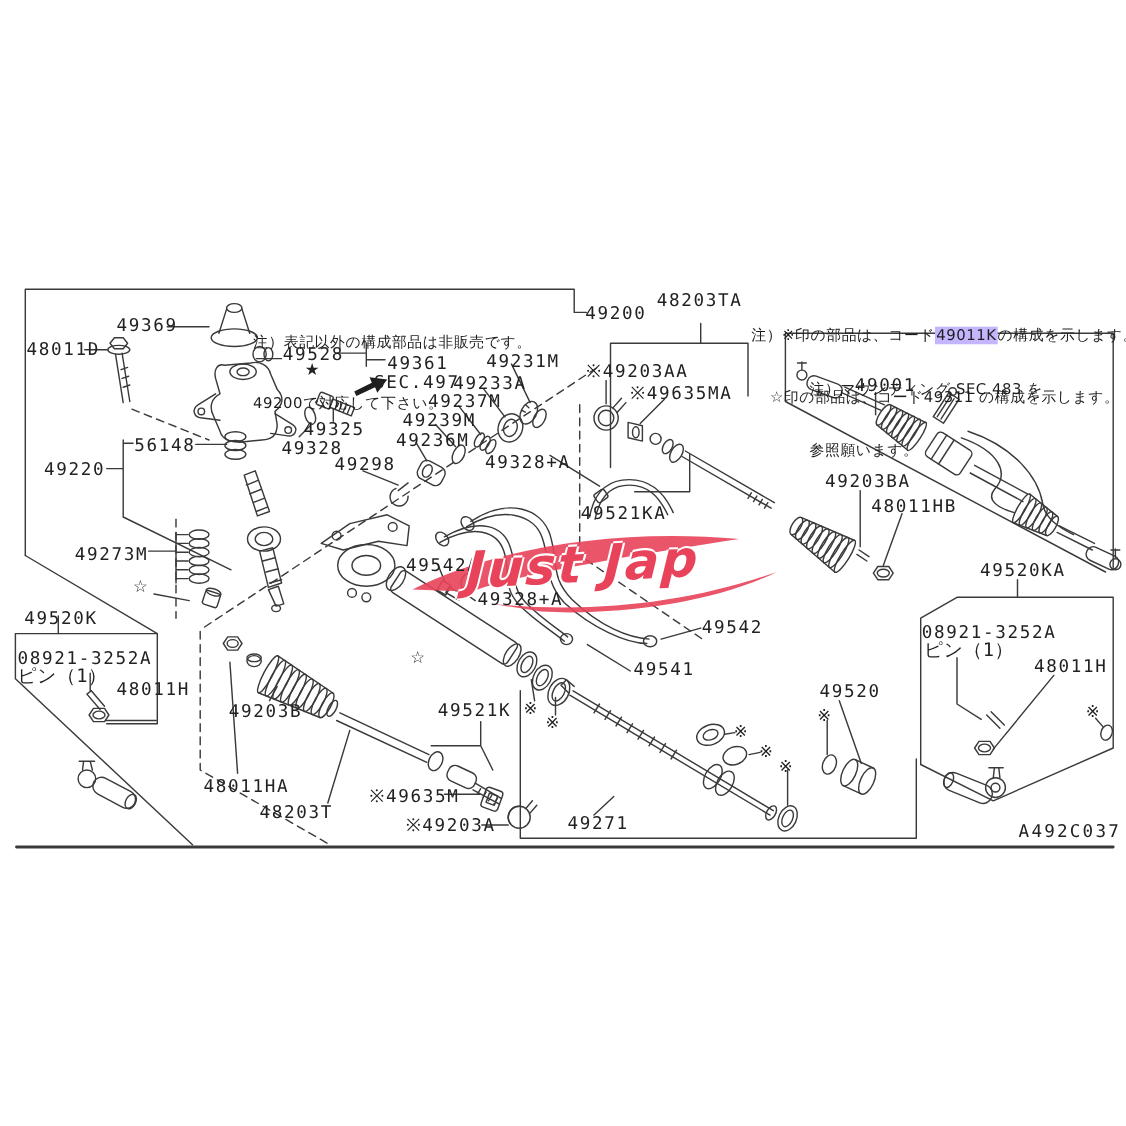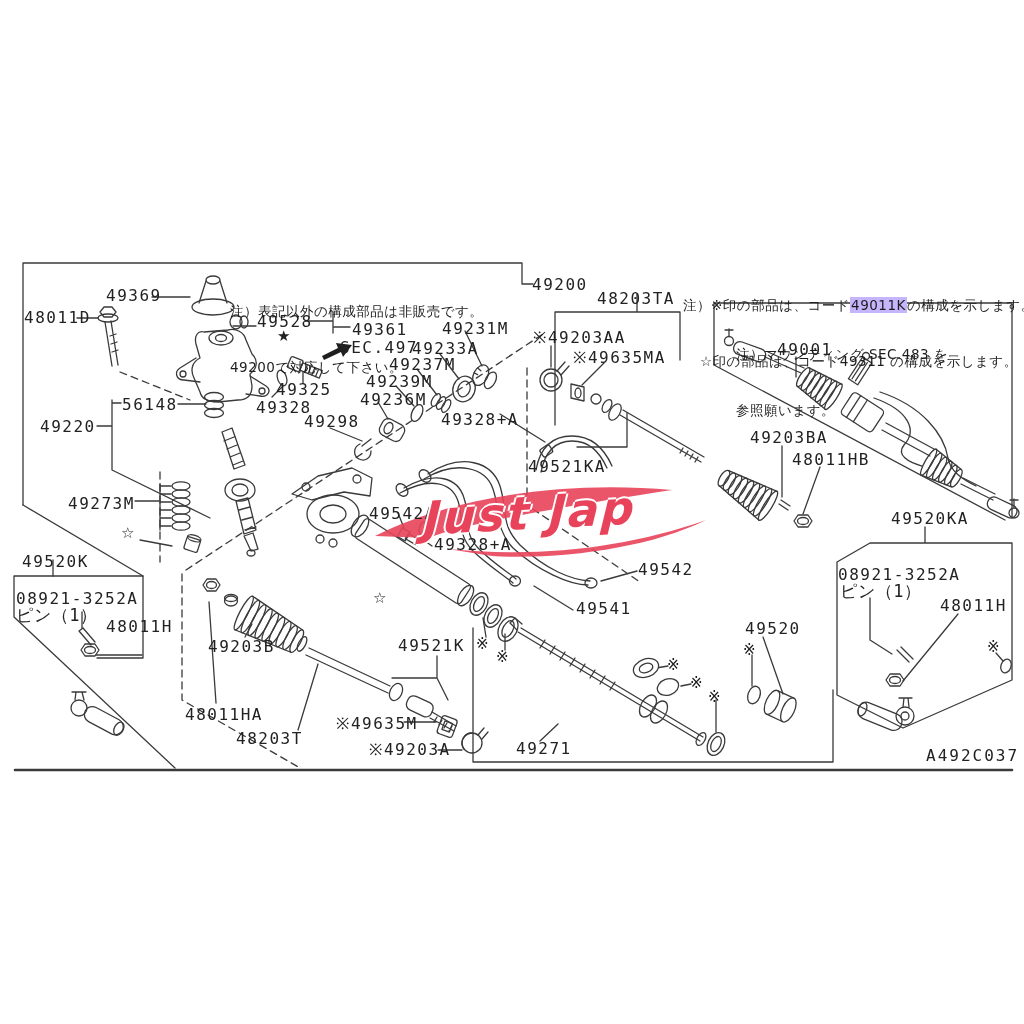--- a/index.html
+++ b/index.html
@@ -397,21 +397,21 @@
 <div class="lbl" style="left:336px;top:716px">※49635M</div>
 <div class="lbl" style="left:369px;top:742px">※49203A</div>
 <div class="lbl" style="left:398px;top:638px">49521K</div>
 <div class="lbl" style="left:369px;top:506px">49542A</div>
 <div class="lbl" style="left:434px;top:537px">49328+A</div>
 <div class="lbl" style="left:441px;top:412px">49328+A</div>
 <div class="lbl" style="left:638px;top:562px">49542</div>
 <div class="lbl" style="left:576px;top:601px">49541</div>
 <div class="lbl" style="left:516px;top:741px">49271</div>
 <div class="lbl" style="left:532px;top:277px">49200</div>
-<div class="lbl" style="left:597px;top:291px">48203TA</div>
+<div class="lbl" style="left:597px;top:265px">48203TA</div>
 <div class="lbl" style="left:533px;top:330px">※49203AA</div>
 <div class="lbl" style="left:573px;top:350px">※49635MA</div>
 <div class="lbl" style="left:528px;top:459px">49521KA</div>
 <div class="lbl" style="left:750px;top:430px">49203BA</div>
 <div class="lbl" style="left:792px;top:452px">48011HB</div>
 <div class="lbl" style="left:777px;top:342px">49001</div>
 <div class="lbl" style="left:891px;top:511px">49520KA</div>
 <div class="lbl" style="left:838px;top:567px">08921-3252A</div>
 <div class="lbl sm" style="left:840px;top:583px">ピン（1）</div>
 <div class="lbl" style="left:940px;top:598px">48011H</div>

